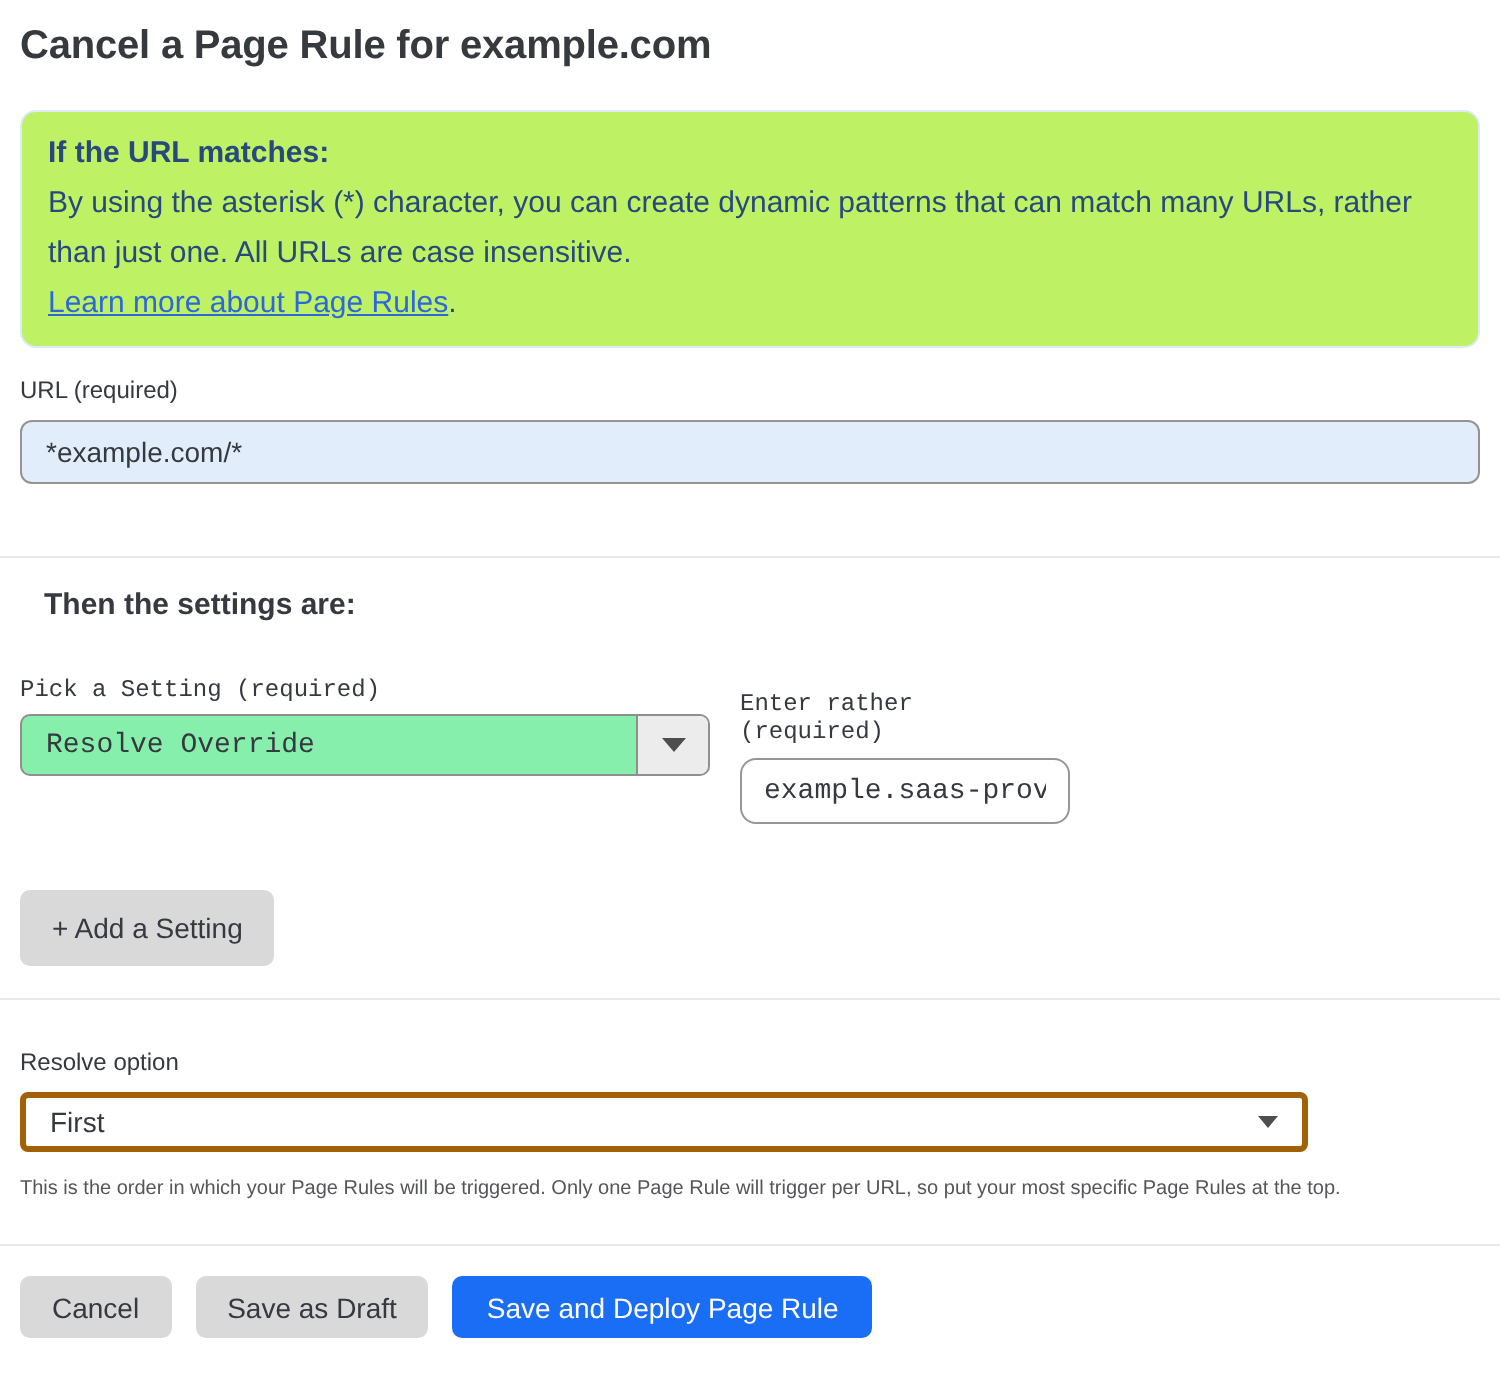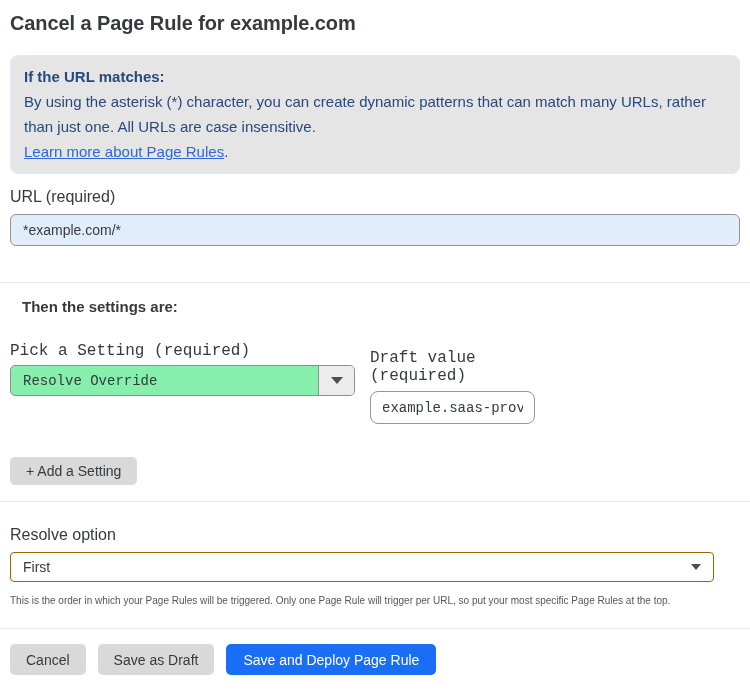--- a/index.html
+++ b/index.html
@@ -10,27 +10,27 @@
     overflow:hidden;
   }
   .container{padding:12px 10px 0;}
 
   .page-title{
     font-size:20px;font-weight:700;margin:0 0 20px;
     color:#363a3f;letter-spacing:-0.1px;
   }
 
   .info-box{
-    background:#e5e5e5;border:1px solid #ddeafa;border-radius:8px;
+    background:#bef264;border:1px solid #ddeafa;border-radius:8px;
     padding:8px 13px 9px;color:#27497e;font-size:15px;line-height:25px;
   }
   .info-heading{font-weight:700;}
   .info-link{color:#2d68da;text-decoration:underline;cursor:pointer;}
 
-  .field-label{display:block;font-size:16px;color:#36393f;}
+  .field-label{display:block;font-size:12px;color:#36393f;}
   .url-label{margin:14px 0 8px;}
 
   .url-input{
     display:block;width:730px;box-sizing:border-box;height:30px;
     background:#e2edfb;border:1px solid #949494;border-radius:6px;
     padding:15px 12px;font-size:14px;color:#36393f;font-family:inherit;outline:none;
   }
 
   .divider{border:none;border-top:1px solid #e8e8e8;height:0;margin:0 -10px;}
   .d1{margin-top:36px;}
@@ -60,29 +60,29 @@
   .caret-sm{width:0;height:0;border-left:5px solid transparent;border-right:5px solid transparent;border-top:6px solid #4e4e4e;flex:none;}
 
   .value-input{
     display:block;width:165px;box-sizing:border-box;height:33px;
     border:1px solid #969696;border-radius:8px;background:#fff;
     padding:0 11px;font-size:14px;color:#36393f;font-family:inherit;outline:none;
     text-overflow:clip;white-space:nowrap;overflow:hidden;
   }
 
   .add-btn{
-    margin-top:33px;height:28px;padding:0 16px;
+    margin-top:33px;height:38px;padding:0 16px;
     background:#d9d9d9;border:none;border-radius:5px;
     font-size:14px;color:#36393f;font-family:inherit;cursor:pointer;
   }
 
   .order-label{margin:24px 0 8px;}
   .order-select{
-    width:704px;height:30px;box-sizing:border-box;background:#fff;
-    border:1px solid #a16207;border-radius:4px;
+    width:644px;height:30px;box-sizing:border-box;background:#fff;
+    border:3px solid #a16207;border-radius:4px;
     display:flex;align-items:center;justify-content:space-between;
     padding:0 12px;cursor:pointer;
   }
   .order-select .select-value{font-size:14px;color:#36393f;}
 
   .help-text{
     margin:6px 0 14px;width:722px;font-size:10px;line-height:26px;color:#55565b;
   }
 
   .footer{display:flex;gap:12px;margin-top:15px;align-items:center;}
@@ -117,21 +117,21 @@
     <div class="col-setting">
       <label class="field-label">Pick a Setting (required)</label>
       <div class="select-box">
         <span class="select-value">Resolve Override</span>
         <span class="arrow-btn">
           <span class="caret-lg"></span>
         </span>
       </div>
     </div>
     <div class="col-value">
-      <label class="field-label">Draft value (required)</label>
+      <label class="field-label">Enter rather (required)</label>
       <input class="value-input" type="text" value="example.saas-provider.c" style="">
     </div>
   </div>
 
   <button class="add-btn">+ Add a Setting</button>
 
   <hr class="divider d2">
 
 
   <label class="field-label order-label">Resolve option</label>

